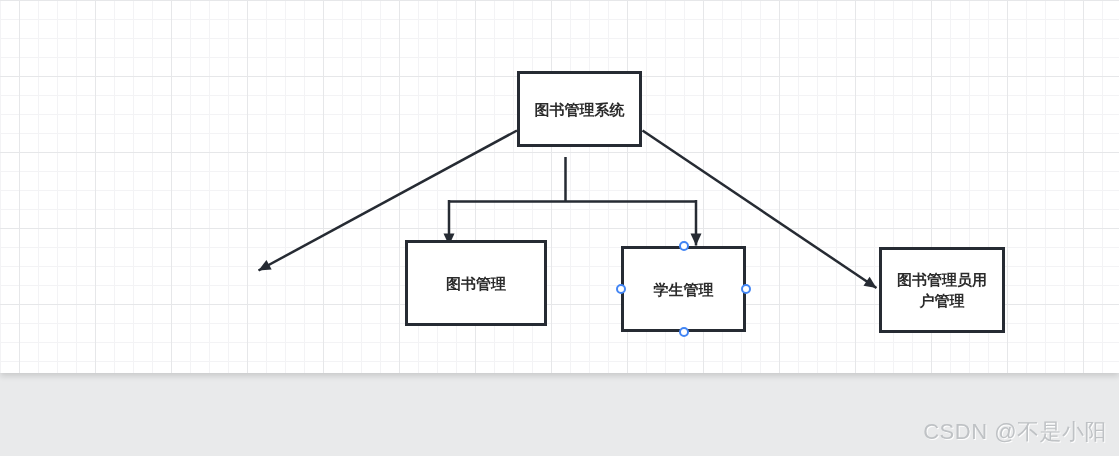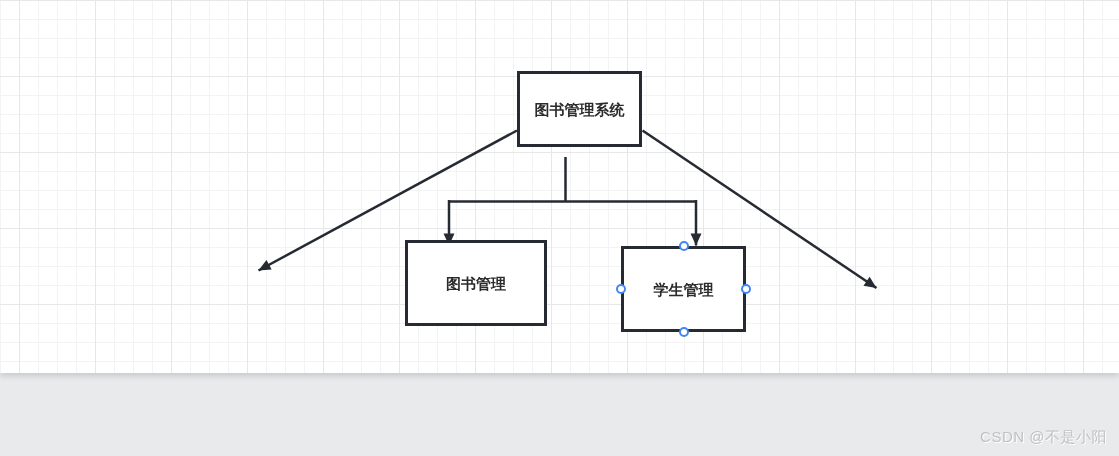--- a/index.html
+++ b/index.html
@@ -34,21 +34,21 @@
   .handle{
     position:absolute;width:10px;height:10px;border-radius:50%;
     background:#ffffff;border:2px solid #4285f4;box-sizing:border-box;
   }
   .handle.t{left:50%;top:-3px;transform:translate(-50%,-50%);}
   .handle.b{left:50%;bottom:-3px;transform:translate(-50%,50%);}
   .handle.l{left:-3px;top:50%;transform:translate(-50%,-50%);}
   .handle.r{right:-3px;top:50%;transform:translate(50%,-50%);}
   .watermark{
     position:absolute;right:12px;bottom:9px;
-    font-size:15px;color:#bfc2c5;letter-spacing:.5px;
+    font-size:22px;color:#bfc2c5;letter-spacing:.5px;
     text-shadow:1px 1px 0 rgba(255,255,255,.95);
     user-select:none;
     text-align:right;
   }
 </style>
 </head>
 <body>
 
 <div class="canvas">
 
@@ -80,16 +80,19 @@
   </div>
 
   <div class="node" style="left:621px;top:246px;width:125px;height:86px;">
     <span>学生管理</span>
     <span class="handle t"></span>
     <span class="handle b"></span>
     <span class="handle l"></span>
     <span class="handle r"></span>
   </div>
 
+  <div class="node" style="left:879px;top:247px;width:126px;height:86px;">
+    <span>图书管理员用户管理</span>
+  </div>
 
 </div>
 
 <div class="watermark">CSDN @不是小阳</div>
 
 </body></html>

